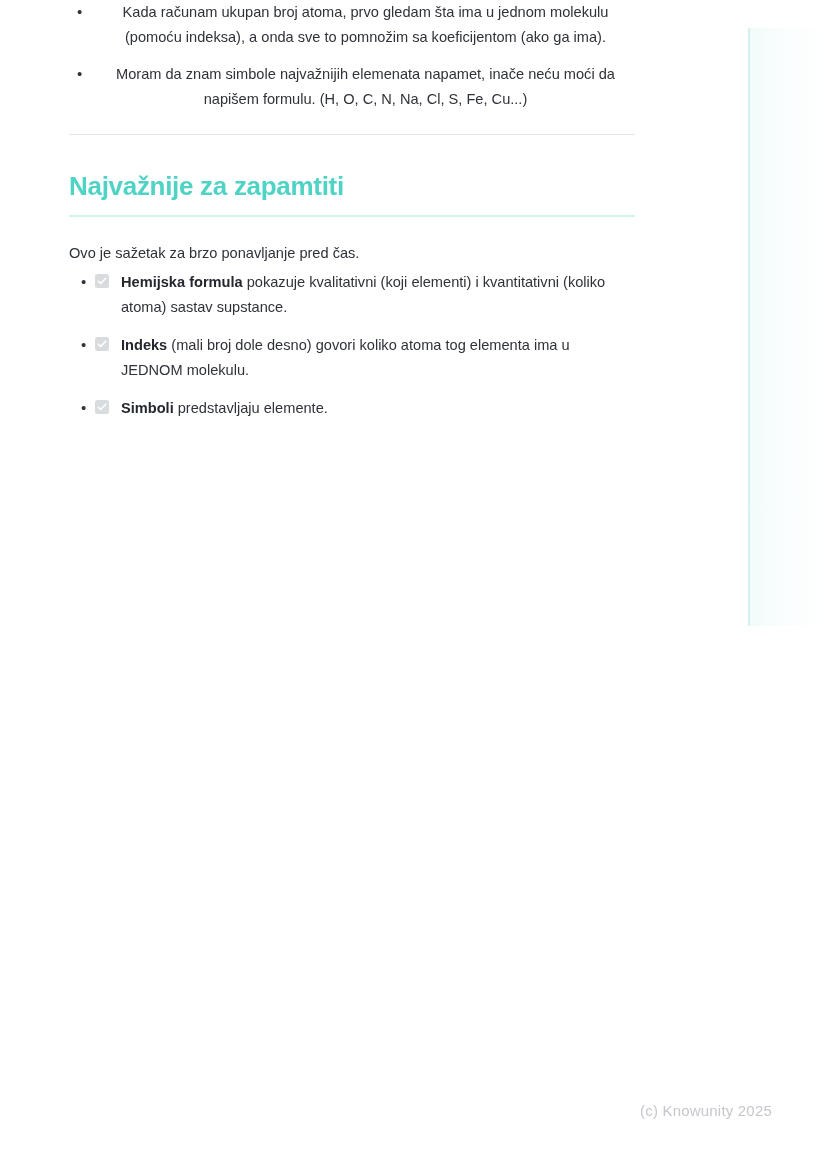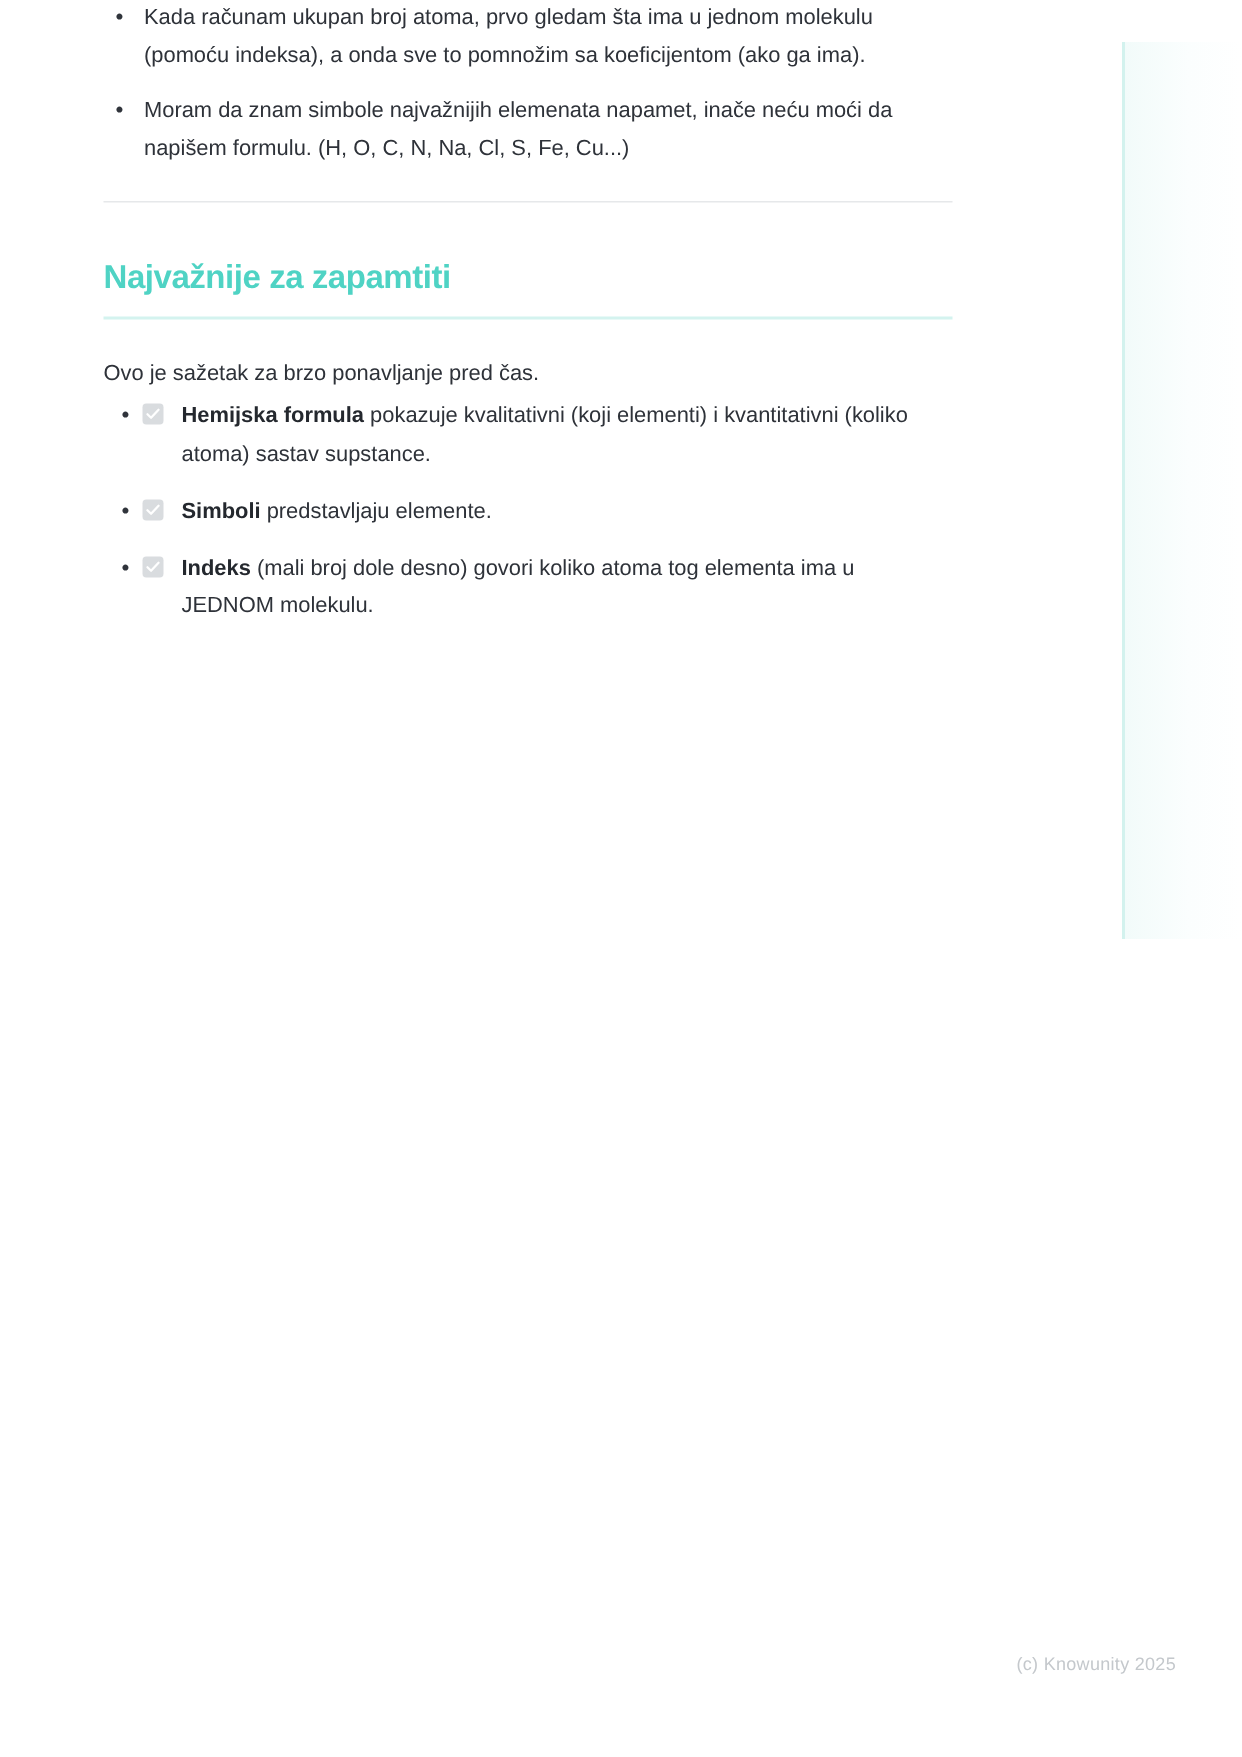--- a/index.html
+++ b/index.html
@@ -34,20 +34,21 @@
     left: 69px;
     top: 0;
     width: 566px;
   }
 
   
   ul.bullets {
     list-style: none;
     margin: 0;
     padding: 0;
+    text-align: center;
   }
   ul.bullets > li {
     position: relative;
     padding-left: 27px;
     font-size: 14.6px;
     line-height: 1.72;
     color: #2e3239;
     margin-bottom: 12px;
   }
   ul.bullets > li::before {
@@ -66,21 +67,21 @@
   
   .divider {
     height: 1px;
     background: #e6e8ea;
     margin: 22px 0 0 0;
     width: 566px;
   }
 
   
   .section-heading {
-    font-size: 22px;
+    font-size: 26px;
     font-weight: bold;
     color: #4fd3c4;
     letter-spacing: -0.3px;
     margin: 37px 0 0 0;
     line-height: 1.15;
   }
   .heading-rule {
     height: 2px;
     background: #d4f3ef;
     width: 566px;
@@ -133,23 +134,23 @@
     top: 2px;
     width: 10px;
     height: 10px;
     display: block;
   }
   b, strong { font-weight: bold; color: #24282e; }
 
   
   .footer {
     position: absolute;
-    right: 44px;
+    right: 56px;
     top: 1102px;
-    font-size: 12px;
+    font-size: 15px;
     color: #c4c8cc;
     letter-spacing: 0.2px;
     font-family: "Liberation Sans", sans-serif;
   }
 </style>
 </head>
 <body>
 
 <div class="side-panel"></div>
 
@@ -173,26 +174,26 @@
           <svg viewBox="0 0 10 10" aria-hidden="true">
             <path d="M1.3 5.2 L3.7 7.5 L8.7 2.2" fill="none" stroke="#ffffff" stroke-width="1.5" stroke-linecap="round" stroke-linejoin="round"></path>
           </svg>
         </span><b>Hemijska formula</b><span> pokazuje kvalitativni (koji elementi) i kvantitativni (koliko atoma) sastav supstance.</span><b></b><span></span>
     </li>
     <li>
       <span class="cbox">
           <svg viewBox="0 0 10 10" aria-hidden="true">
             <path d="M1.3 5.2 L3.7 7.5 L8.7 2.2" fill="none" stroke="#ffffff" stroke-width="1.5" stroke-linecap="round" stroke-linejoin="round"></path>
           </svg>
-        </span><b>Simboli</b><span> predstavljaju elemente.</span><b></b><span></span>
+        </span><b>Indeks</b><span> (mali broj dole desno) govori koliko atoma tog elementa ima u JEDNOM molekulu.</span><b></b><span></span>
     </li>
     <li>
       <span class="cbox">
           <svg viewBox="0 0 10 10" aria-hidden="true">
             <path d="M1.3 5.2 L3.7 7.5 L8.7 2.2" fill="none" stroke="#ffffff" stroke-width="1.5" stroke-linecap="round" stroke-linejoin="round"></path>
           </svg>
-        </span><b>Indeks</b><span> (mali broj dole desno) govori koliko atoma tog elementa ima u JEDNOM molekulu.</span><b></b><span></span>
+        </span><b>Simboli</b><span> predstavljaju elemente.</span><b></b><span></span>
     </li>
   </ul>
 
 </div>
 
 <div class="footer">(c) Knowunity 2025</div>
 
 </body></html>

